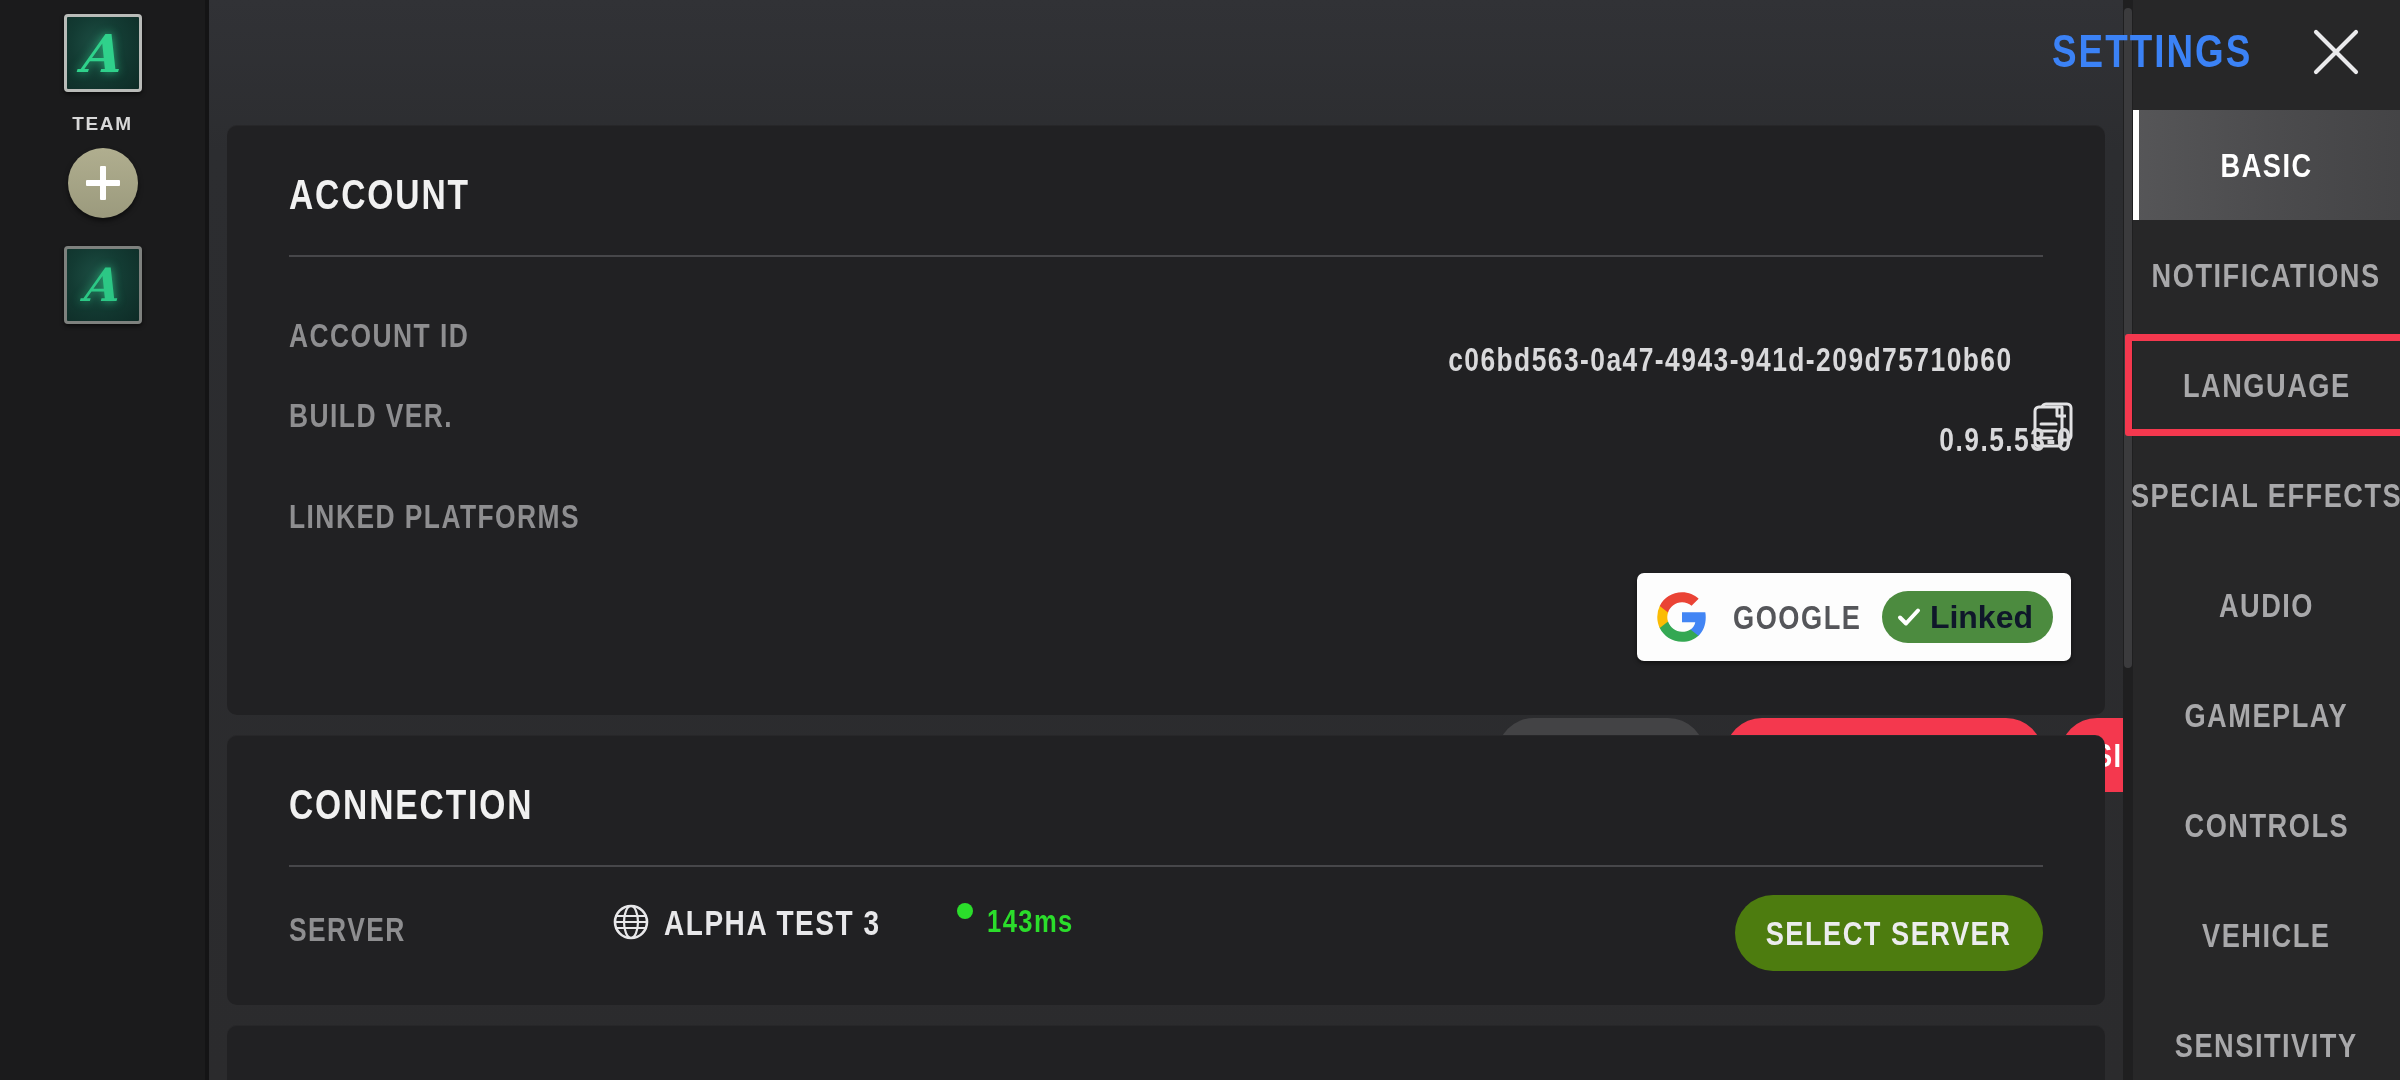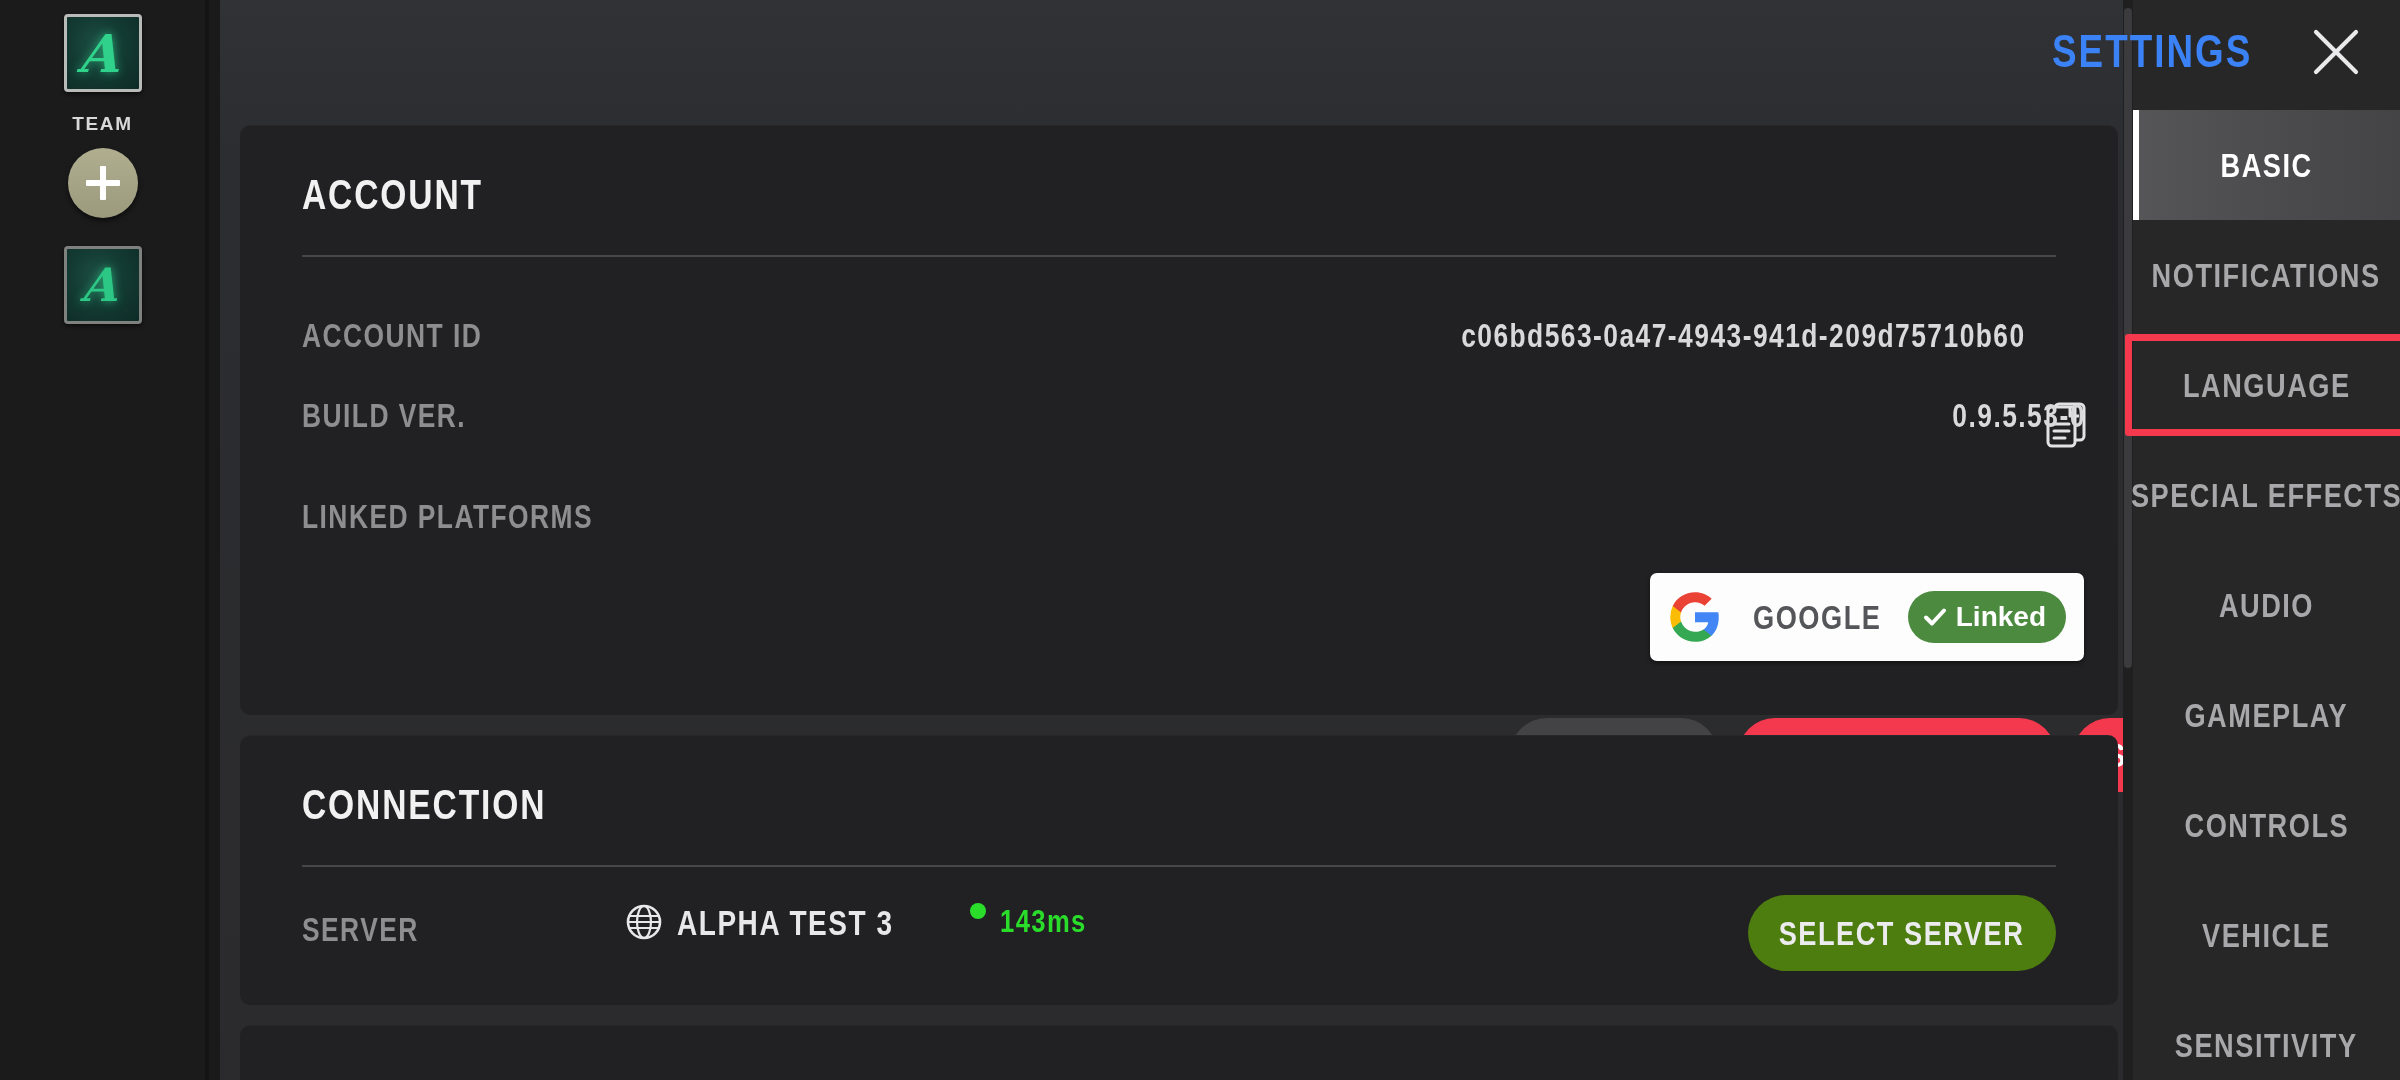--- a/index.html
+++ b/index.html
@@ -59,21 +59,21 @@
     cursor:pointer;
   }
   #add-team-btn::before, #add-team-btn::after {
     content:""; position:absolute; background:#fff; border-radius:1px;
   }
   #add-team-btn::before { left:50%; top:50%; width:6px; height:34px; transform:translate(-50%,-50%); }
   #add-team-btn::after  { left:50%; top:50%; width:34px; height:6px; transform:translate(-50%,-50%); }
 
   
   #panel {
-    position:absolute; left:220px; top:0; width:1918px; height:1080px;
+    position:absolute; left:207px; top:0; width:1918px; height:1080px;
     background:linear-gradient(180deg,#313236 0%, #2c2d30 14%, #2b2b2d 100%);
   }
   #panel-edge {
     position:absolute; left:205px; top:0; width:4px; height:1080px;
     background:#141415;
   }
 
   .card {
     position:absolute; left:20px; width:1878px;
     background:#212123; border-radius:10px;
@@ -93,21 +93,21 @@
   }
   #rule-account { top:130px; }
   #rule-connection { top:130px; }
 
   .row-label {
     position:absolute; left:62px;
     color:#8e8e90; font-size:33px; font-weight:700;
   }
   .row-value-right {
     position:absolute; right:92px;
-    color:#d9d9db; font-size:33px; font-weight:700; text-align:right;
+    color:#d9d9db; font-size:33px; font-weight:700; text-align:right;margin-top:24px;
   }
 
   
   #copy-account-id {
     position:absolute; right:32px; top:277px;
     width:42px; height:46px; cursor:pointer;
   }
   #copy-account-id svg { width:42px; height:46px; display:block; }
 
   
@@ -121,21 +121,21 @@
   #google-label {
     flex:1; text-align:center; color:#55565a;
     font-size:34px; font-weight:700; padding-left:4px;
   }
   #linked-badge {
     flex:0 0 auto; height:52px; border-radius:26px;
     background:#4c8b3f; display:flex; align-items:center;
     padding:0 20px 0 14px; gap:8px;
   }
   #linked-check { width:26px; height:26px; flex:0 0 26px; }
-  #linked-text { color:#ffffff; font-size:28px; font-weight:700; }
+  #linked-text { color:#0f172a; font-size:32px; font-weight:700; }
 
   
   .legal-link {
     position:absolute; top:622px;
     color:#4a93dd; font-size:27px; font-weight:700; cursor:pointer;
   }
   #link-privacy { left:318px; }
   #link-terms   { left:518px; }
 
   .pill {

